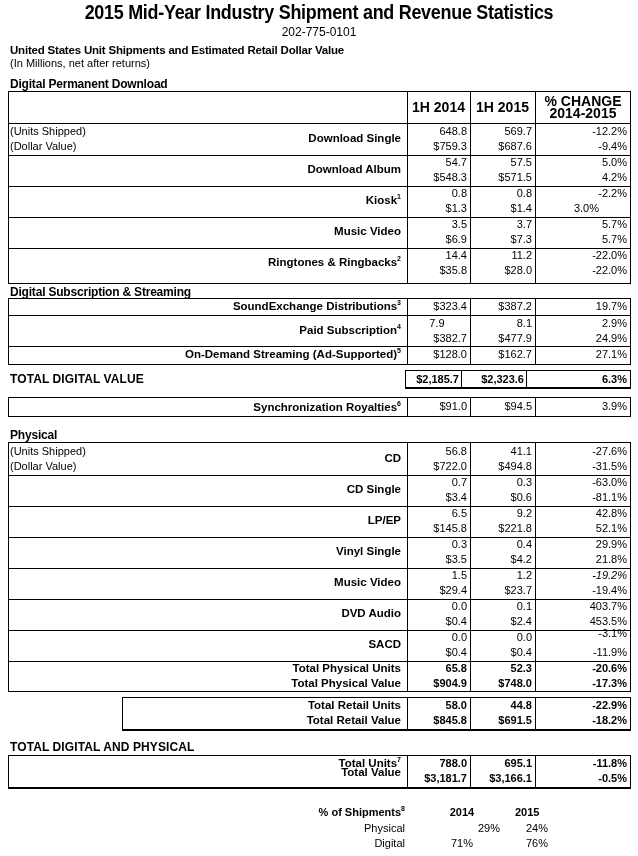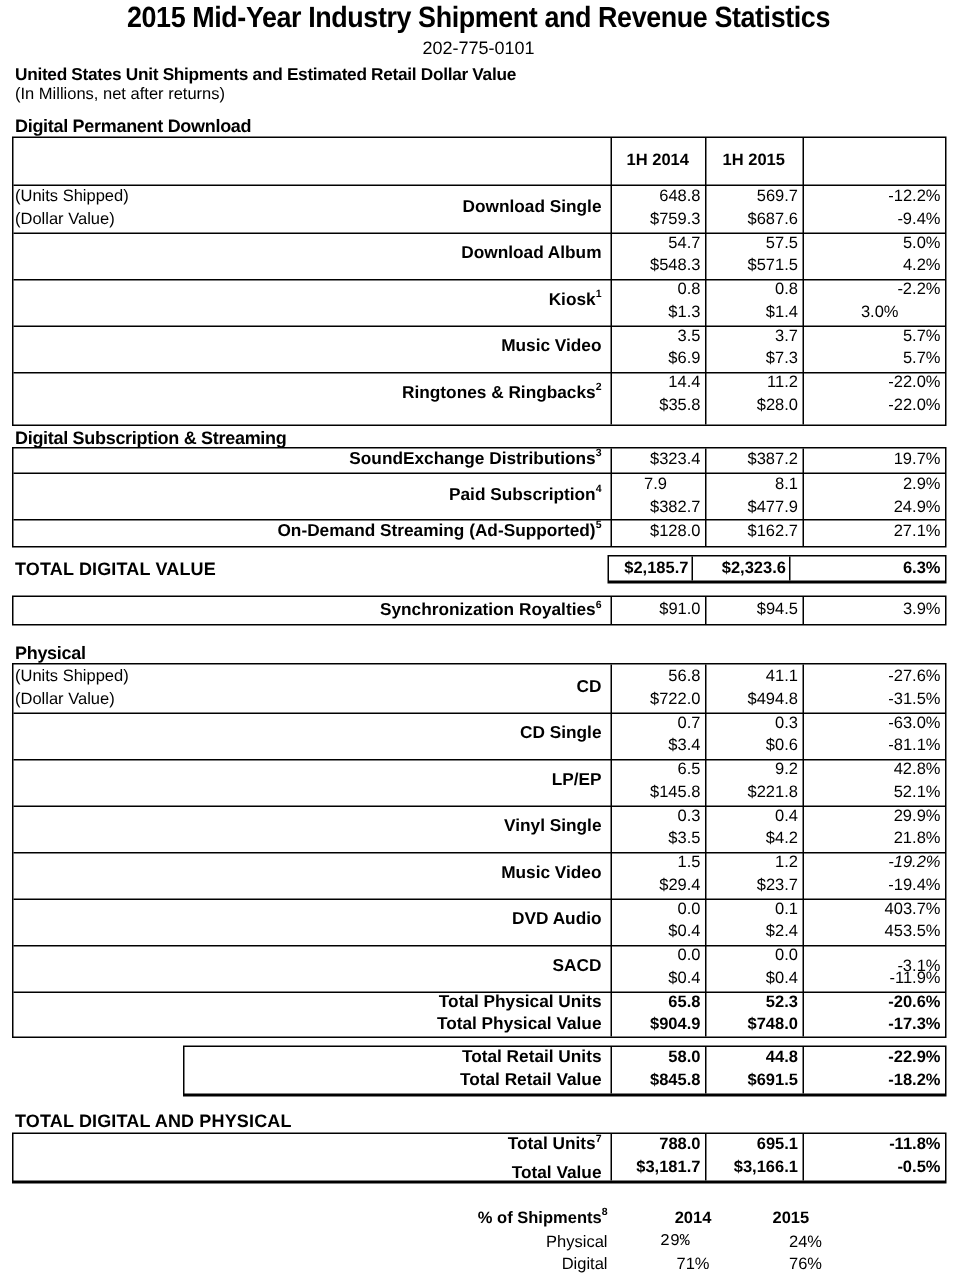--- a/index.html
+++ b/index.html
@@ -10,41 +10,45 @@
   .subtitle { left: 10px; top: 44px; font-size: 11.5px; font-weight: bold; letter-spacing: -0.2px; }
   .subnote { left: 10px; top: 57px; font-size: 11px; }
   .sec { left: 10px; font-size: 12px; font-weight: bold; letter-spacing: -0.2px; }
   .totalhdr { left: 10px; font-size: 12px; font-weight: bold; letter-spacing: 0.1px; }
   .tbl { position: absolute; border: 1.5px solid #000; }
   .hline { position: absolute; left: 0; right: 0; height: 0; border-top: 1.5px solid #000; }
   .vline { position: absolute; top: 0; bottom: 0; width: 0; border-left: 1.5px solid #000; }
   .lbl { position: absolute; right: 0; text-align: right; font-size: 11.5px; font-weight: bold; white-space: nowrap; padding-right: 4px; }
   .num { position: absolute; text-align: right; font-size: 11px; white-space: nowrap; padding-right: 3px; }
   .num.b { font-weight: bold; }
-  .hdr { position: absolute; text-align: center; font-size: 11px; font-weight: bold; line-height: 12px; }
+  .hdr { position: absolute; text-align: center; font-size: 14px; font-weight: bold; line-height: 12px; }
   .side { position: absolute; left: 1px; font-size: 11px; }
   sup { font-size: 7px; vertical-align: 5px; line-height: 0; }
   .shares { position: absolute; font-size: 11px; }
 </style>
 </head>
 <body>
 
 <div class="abs title">2015 Mid-Year Industry Shipment and Revenue Statistics</div>
 <div class="abs phone">202-775-0101</div>
 <div class="abs subtitle">United States Unit Shipments and Estimated Retail Dollar Value</div>
 <div class="abs subnote">(In Millions, net after returns)</div>
 
 <div class="abs sec" style="top:77px">Digital Permanent Download</div>
 
 <div class="tbl" style="left:8px; top:91px; width:623px; height:193px;">
   <div class="vline" style="left:398px"></div>
   <div class="vline" style="left:461px"></div>
   <div class="vline" style="left:526px"></div>
   <div class="hdr" style="left:398px; width:63px; top:9px;">1H 2014</div>
   <div class="hdr" style="left:461px; width:65px; top:9px;">1H 2015</div>
+  <div class="hdr" style="left:526px; width:96px; top:3px;">
+    <div>% CHANGE</div>
+    <div>2014-2015</div>
+  </div>
   <div class="hline" style="top:31px"></div>
   <div class="side" style="top:33px">(Units Shipped)</div>
   <div class="side" style="top:48px">(Dollar Value)</div>
   <div class="hline" style="top:63px"></div>
   <div class="hline" style="top:94px"></div>
   <div class="hline" style="top:125px"></div>
   <div class="hline" style="top:156px"></div>
   <div id="dd-rows">
       <div>
         <div class="lbl" style="right: 225px; top: 40px;"><span>Download Single</span></div>
@@ -211,21 +215,21 @@
         <div class="num" style="left: 461px; width: 65px; top: 157px;">0.1</div>
         <div class="num" style="left: 526px; width: 95px; top: 157px;">403.7%</div>
         <div class="num" style="left: 398px; width: 63px; top: 172px;">$0.4</div>
         <div class="num" style="left: 461px; width: 65px; top: 172px;">$2.4</div>
         <div class="num" style="left: 526px; width: 95px; top: 172px;">453.5%</div>
       </div>
       <div>
         <div class="lbl" style="right: 225px; top: 195px;"><span>SACD</span></div>
         <div class="num" style="left: 398px; width: 63px; top: 188px;">0.0</div>
         <div class="num" style="left: 461px; width: 65px; top: 188px;">0.0</div>
-        <div class="num" style="left: 526px; width: 95px; top: 195px;">-3.1%</div>
+        <div class="num" style="left: 526px; width: 95px; top: 184px;">-3.1%</div>
         <div class="num" style="left: 398px; width: 63px; top: 203px;">$0.4</div>
         <div class="num" style="left: 461px; width: 65px; top: 203px;">$0.4</div>
         <div class="num" style="left: 526px; width: 95px; top: 203px;">-11.9%</div>
       </div>
     </div>
   <div class="lbl" style="right:225px; top:219px;">Total Physical Units</div>
   <div class="num b" style="left:398px; width:63px; top:219px;">65.8</div>
   <div class="num b" style="left:461px; width:65px; top:219px;">52.3</div>
   <div class="num b" style="left:526px; width:95px; top:219px;">-20.6%</div>
   <div class="lbl" style="right:225px; top:234px;">Total Physical Value</div>
@@ -250,27 +254,27 @@
 
 <div class="abs totalhdr" style="top:740px">TOTAL DIGITAL AND PHYSICAL</div>
 <div class="tbl" style="left:8px; top:755px; width:623px; height:34px; border-bottom-width:2.5px;">
   <div class="vline" style="left:398px"></div>
   <div class="vline" style="left:461px"></div>
   <div class="vline" style="left:526px"></div>
   <div class="lbl" style="right:225px; top:1px;"><span>Total Units</span><sup>7</sup></div>
   <div class="num b" style="left:398px; width:63px; top:1px;">788.0</div>
   <div class="num b" style="left:461px; width:65px; top:1px;">695.1</div>
   <div class="num b" style="left:526px; width:95px; top:1px;">-11.8%</div>
-  <div class="lbl" style="right:225px; top:20px;">Total Value</div>
+  <div class="lbl" style="right:225px; top:10px;">Total Value</div>
   <div class="num b" style="left:398px; width:63px; top:16px;">$3,181.7</div>
   <div class="num b" style="left:461px; width:65px; top:16px;">$3,166.1</div>
   <div class="num b" style="left:526px; width:95px; top:16px;">-0.5%</div>
 </div>
 
 <div class="shares" style="left:250px; top:806px; width:155px; text-align:right; font-weight:bold;"><span>% of Shipments</span><sup>8</sup></div>
 <div class="shares" style="left:440px; top:806px; width:44px; text-align:center; font-weight:bold;">2014</div>
 <div class="shares" style="left:515px; top:806px; width:44px; font-weight:bold;">2015</div>
 <div class="shares" style="left:250px; top:822px; width:155px; text-align:right;">Physical</div>
-<div class="shares" style="left:440px; top:822px; width:44px; text-align:left;font-family:Liberation Mono, monospace;">29%</div>
+<div class="shares" style="left:456px; top:822px; width:44px; text-align:right;">29%</div>
 <div class="shares" style="left:515px; top:822px; width:44px; text-align:center;">24%</div>
 <div class="shares" style="left:250px; top:837px; width:155px; text-align:right;">Digital</div>
 <div class="shares" style="left:440px; top:837px; width:44px; text-align:center;">71%</div>
 <div class="shares" style="left:515px; top:837px; width:44px; text-align:center;">76%</div>
 
 </body></html>

